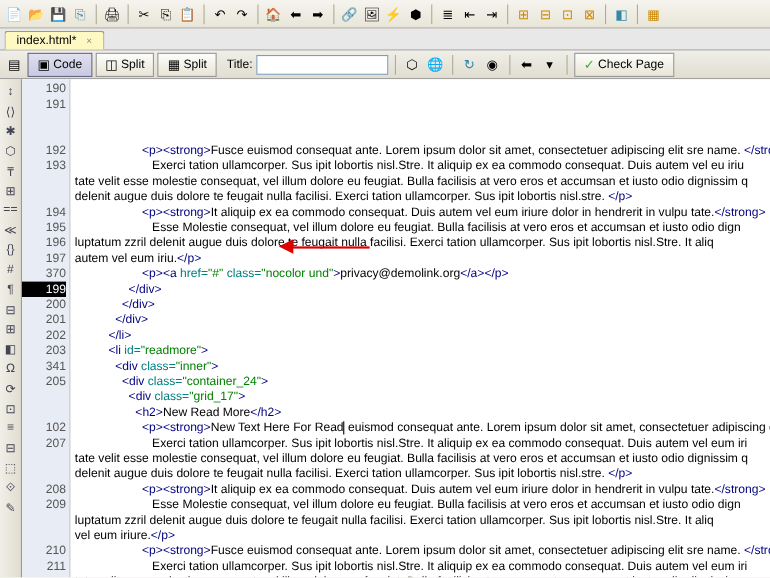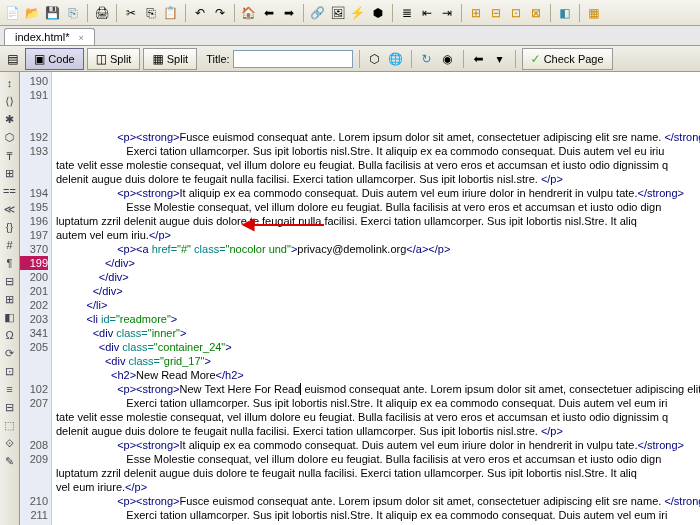--- a/index.html
+++ b/index.html
@@ -1,33 +1,33 @@
 <!DOCTYPE html>
 <html><head>
 <meta charset="utf-8">
 <style>
 *{margin:0;padding:0;box-sizing:border-box;font-family:Tahoma,Arial,sans-serif;font-size:11px}
 body{background:#ece9d8;width:700px;height:525px;overflow:hidden}
 .toolbar{background:linear-gradient(#f5f4ee,#e8e5d8);border-bottom:1px solid #a0a0a0;padding:2px 4px;display:flex;gap:2px;align-items:center;height:26px}
 .tb-btn{width:18px;height:18px;border:1px solid transparent;border-radius:2px;display:inline-flex;align-items:center;justify-content:center;font-size:12px;cursor:pointer}
 .sep{width:1px;height:18px;background:#b0ab95;margin:0 3px}
 .tabbar{background:#e8e8e8;border-bottom:1px solid #999;height:20px;display:flex;align-items:flex-end;padding-left:4px}
-.tab{background:#ffffff;border:1px solid #999;border-bottom:none;padding:2px 10px;font-size:11px;border-radius:3px 3px 0 0;position:relative}
+.tab{background:#fef9c3;border:1px solid #999;border-bottom:none;padding:2px 10px;font-size:11px;border-radius:3px 3px 0 0;position:relative}
 .tab .x{margin-left:6px;color:#888;font-size:9px}
 .modebar{background:linear-gradient(#f0efe8,#e0ddd0);border-bottom:1px solid #999;height:26px;display:flex;align-items:center;padding:2px 4px;gap:3px}
 .mode-btn{padding:3px 8px;border:1px solid #999;background:linear-gradient(#fdfdfb,#e8e5d5);font-size:11px;cursor:pointer;display:inline-flex;align-items:center;gap:3px}
 .mode-btn.active{background:linear-gradient(#e0e0f0,#c8c8e0);border-color:#668}
 .title-in{width:120px;height:18px;border:1px solid #7f9db9;background:#fff;font-size:11px;padding:0 3px}
 .main{display:flex;height:453px}
 .vtool{width:20px;background:linear-gradient(90deg,#f0efe8,#e0ddd0);border-right:1px solid #999;display:flex;flex-direction:column;gap:2px;padding-top:3px;align-items:center}
 .vt{width:16px;height:16px;font-size:11px;display:flex;align-items:center;justify-content:center;cursor:pointer;color:#445}
 .editor{flex:1;display:flex;background:#fff;overflow:hidden;position:relative}
-.gutter{background:#e8ecf4;border-right:1px solid #ccc;width:32px;color:#555;font-family:"Courier New",monospace;font-size:10px;text-align:right;padding-right:3px;line-height:14px;padding-top:2px;user-select:none}
+.gutter{background:#e8ecf4;border-right:1px solid #ccc;width:44px;color:#555;font-family:"Courier New",monospace;font-size:10px;text-align:right;padding-right:3px;line-height:14px;padding-top:2px;user-select:none}
 .gutter div{height:14px}
-.gutter .hl{background:#be185d;color:#fff}
+.gutter .hl{background:#000000;color:#fff}
 .code{flex:1;font-family:"Courier New",monospace;font-size:10px;line-height:14px;padding:2px 0 2px 4px;white-space:pre;color:#000;position:relative;overflow:hidden}
 .code .ln{height:14px;display:block}
 .t-tag{color:#000080}
 .t-attr{color:#008080}
 .t-str{color:#008000}
 .arrow{position:absolute;left:190px;top:145px;color:#d00;font-size:16px;font-weight:bold;pointer-events:none}
 .arrowline{position:absolute;left:202px;top:152px;width:70px;height:2px;background:#d00;pointer-events:none}
 .ico{font-family:Arial;font-size:12px}
 </style>
 </head>

